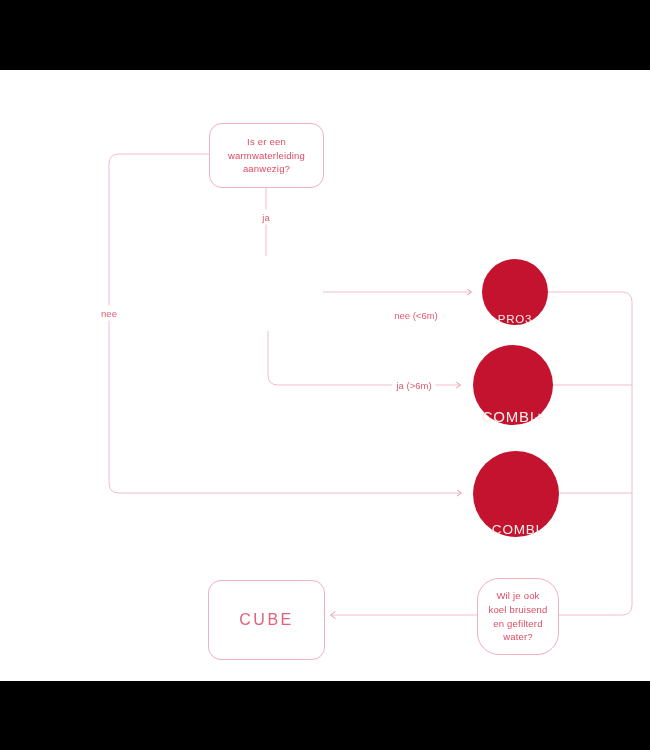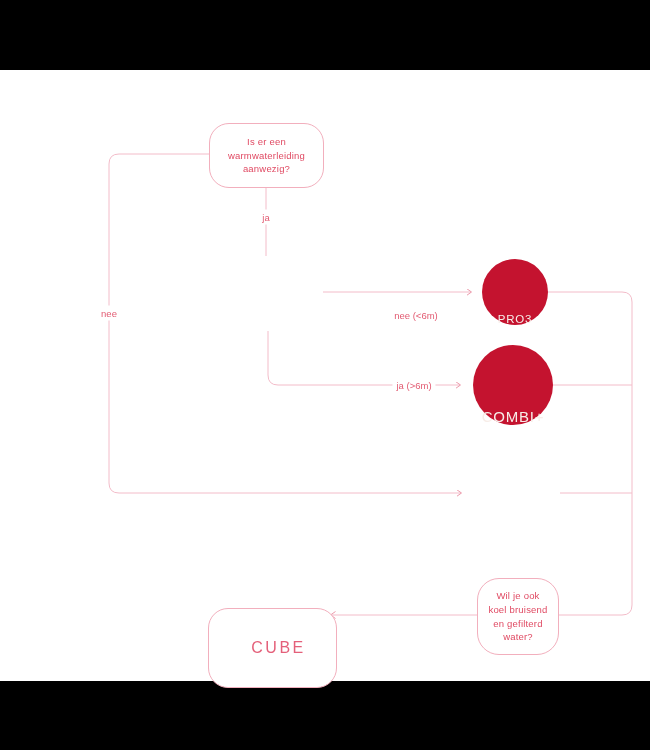--- a/index.html
+++ b/index.html
@@ -15,36 +15,36 @@
     background: var(--letterbox, #000);
   }
   #letterbox-top { top: 0; height: 70px; }
   #letterbox-bottom { top: 681px; height: 69px; }
 
   #lines { position: absolute; left: 0; top: 0; }
 
   .qbox {
     position: absolute;
     border: 1px solid var(--box_border, #f2afbd);
-    border-radius: 20px;
+    border-radius: 13px;
     background: #fff;
     display: flex; align-items: center; justify-content: center;
     text-align: center;
   }
   .qbox .qtext {
     white-space: pre-line;
     color: var(--box_text, #e04a63);
     font-size: 9.5px;
     line-height: 1.45;
     letter-spacing: 0.2px;
   }
   #box-q1 { left: 209px; top: 123px; width: 113px; height: 63px; }
   #box-q2 { left: 209px; top: 256px; width: 114px; height: 75px; }
   #box-q3 { left: 477px; top: 578px; width: 80px;  height: 75px; border-radius: 22px; }
-  #box-cube { left: 208px; top: 608px; width: 115px; height: 78px; padding-left: 12px; }
+  #box-cube { left: 208px; top: 580px; width: 115px; height: 78px; }
   #box-cube .cube-label {
     color: #e4607a;
     font-size: 16px;
     letter-spacing: 2.5px;
   }
 
   .pnode {
     position: absolute;
     border-radius: 50%;
     background: var(--circle_fill, #c4132f);
@@ -121,19 +121,22 @@
   </div>
 
   <div id="node-pro3" class="pnode">
     <span>PRO3</span>
   </div>
 
   <div id="node-combiplus" class="pnode">
     <span>COMBI+</span>
   </div>
 
+  <div id="node-combi" class="pnode">
+    <span>COMBI</span>
+  </div>
 
   <span id="label-ja" class="edge-label">ja</span>
   <span id="label-nee" class="edge-label">nee</span>
   <span id="label-nee6m" class="edge-label">nee (&lt;6m)</span>
   <span id="label-ja6m" class="edge-label">ja (&gt;6m)</span>
 
 </div>
 
 </body></html>

